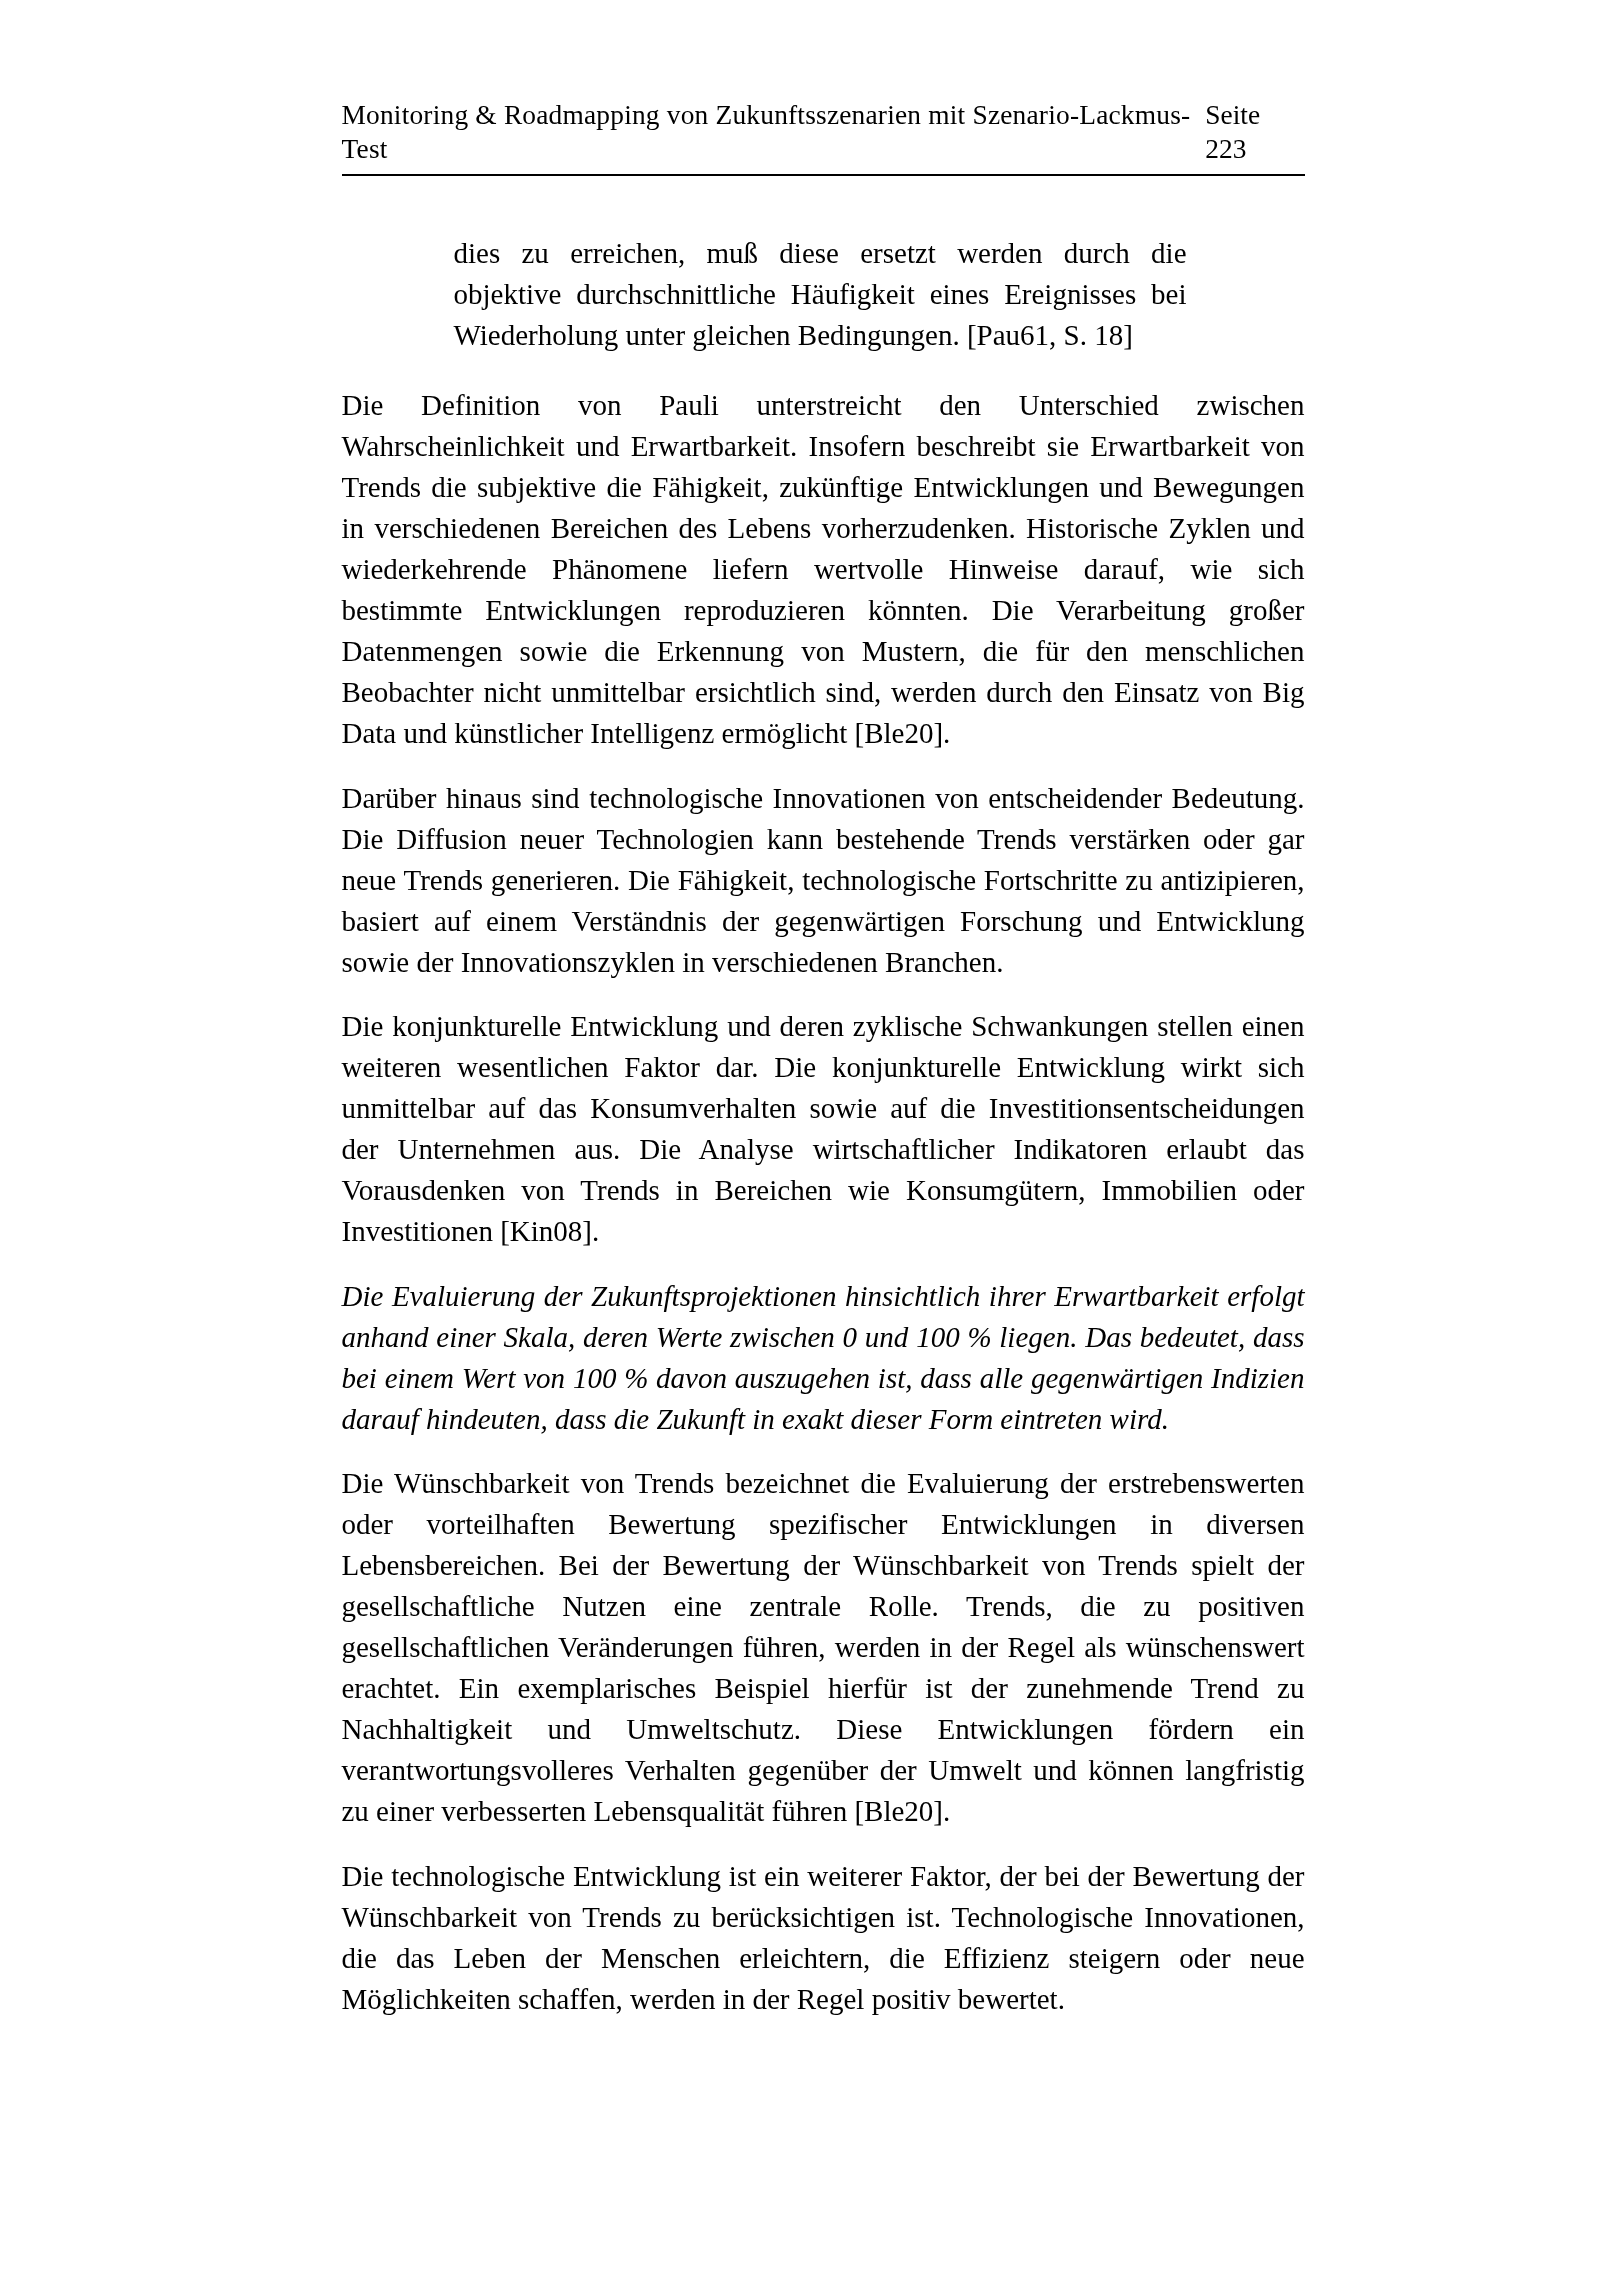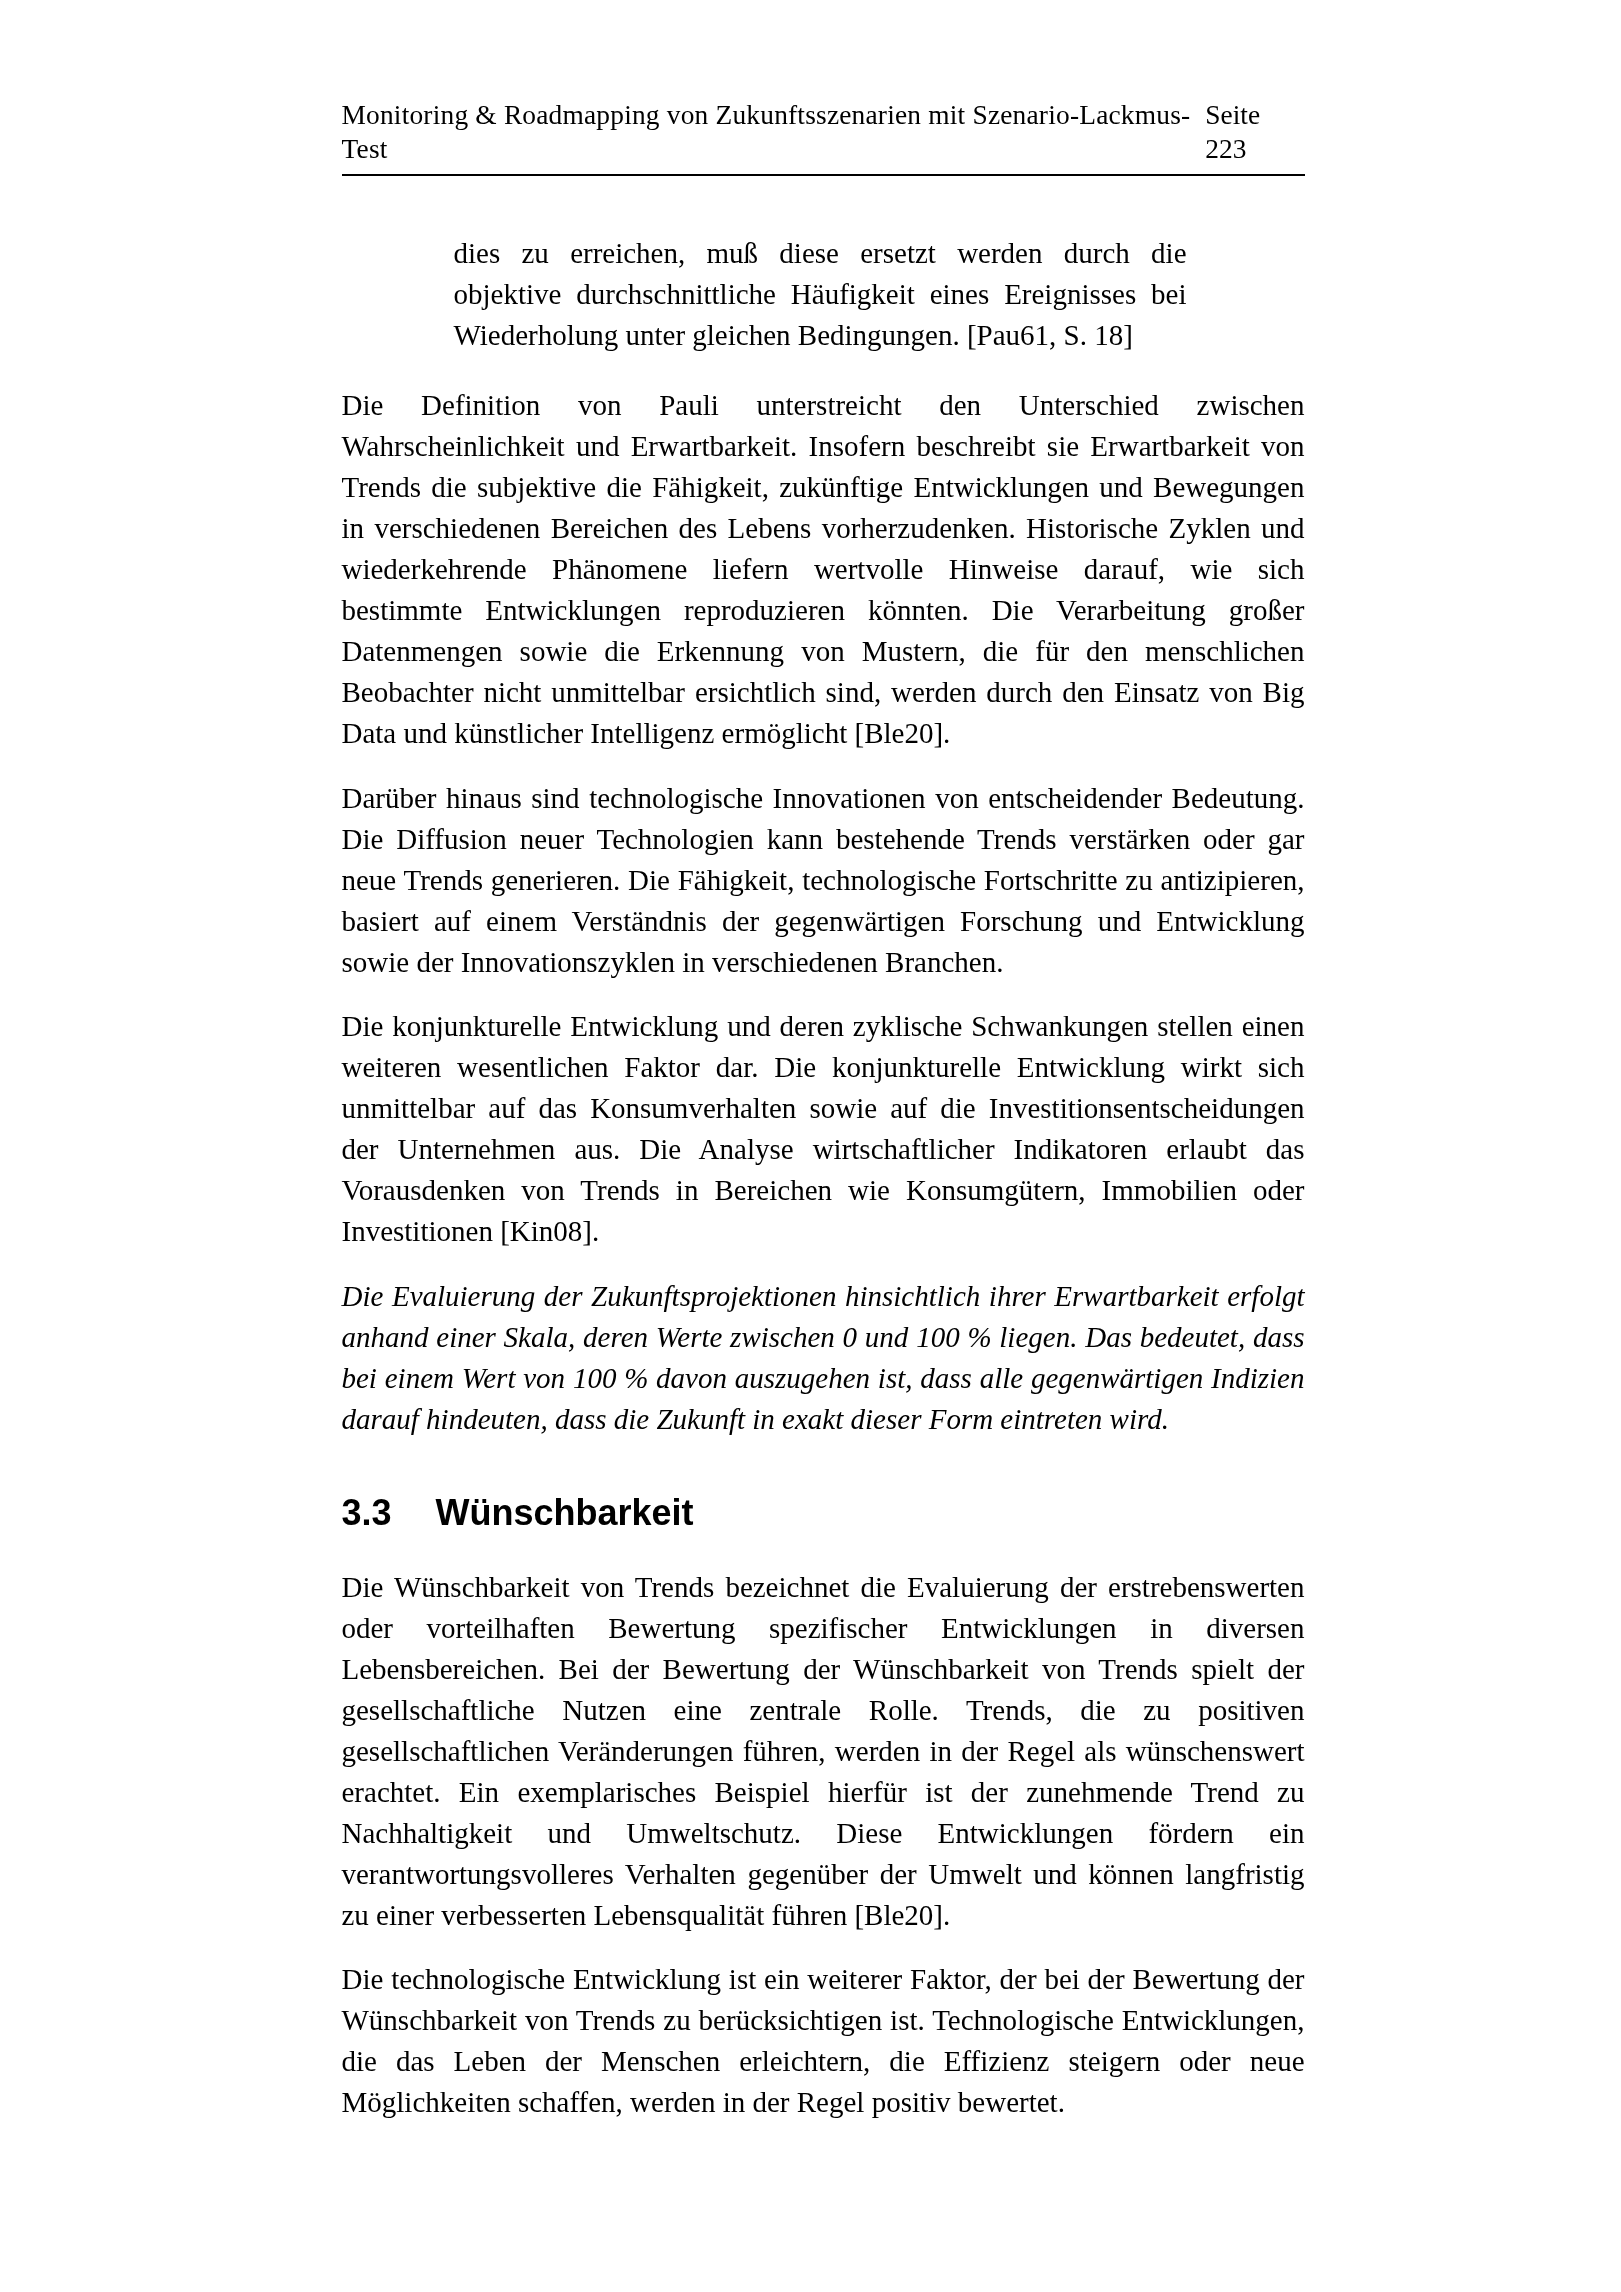--- a/index.html
+++ b/index.html
@@ -76,26 +76,22 @@
     <blockquote class="quote">dies zu erreichen, muß diese ersetzt werden durch die objektive durchschnittliche Häufigkeit eines Ereignisses bei Wiederholung unter gleichen Bedingungen. [Pau61, S. 18]</blockquote>
 
     <p>Die Definition von Pauli unterstreicht den Unterschied zwischen Wahrscheinlichkeit und Erwartbarkeit. Insofern beschreibt sie Erwartbarkeit von Trends die subjektive die Fähigkeit, zukünftige Entwicklungen und Bewegungen in verschiedenen Bereichen des Lebens vorherzudenken. Historische Zyklen und wiederkehrende Phänomene liefern wertvolle Hinweise darauf, wie sich bestimmte Entwicklungen reproduzieren könnten. Die Verarbeitung großer Datenmengen sowie die Erkennung von Mustern, die für den menschlichen Beobachter nicht unmittelbar ersichtlich sind, werden durch den Einsatz von Big Data und künstlicher Intelligenz ermöglicht [Ble20].</p>
 
     <p>Darüber hinaus sind technologische Innovationen von entscheidender Bedeutung. Die Diffusion neuer Technologien kann bestehende Trends verstärken oder gar neue Trends generieren. Die Fähigkeit, technologische Fortschritte zu antizipieren, basiert auf einem Verständnis der gegenwärtigen Forschung und Entwicklung sowie der Innovationszyklen in verschiedenen Branchen.</p>
 
     <p>Die konjunkturelle Entwicklung und deren zyklische Schwankungen stellen einen weiteren wesentlichen Faktor dar. Die konjunkturelle Entwicklung wirkt sich unmittelbar auf das Konsumverhalten sowie auf die Investitionsentscheidungen der Unternehmen aus. Die Analyse wirtschaftlicher Indikatoren erlaubt das Vorausdenken von Trends in Bereichen wie Konsumgütern, Immobilien oder Investitionen [Kin08].</p>
 
     <p class="italic">Die Evaluierung der Zukunftsprojektionen hinsichtlich ihrer Erwartbarkeit erfolgt anhand einer Skala, deren Werte zwischen 0 und 100 % liegen. Das bedeutet, dass bei einem Wert von 100 % davon auszugehen ist, dass alle gegenwärtigen Indizien darauf hindeuten, dass die Zukunft in exakt dieser Form eintreten wird.</p>
 
-    <h2 class="section-heading">
-      <span class="section-number">3.3</span>
-      <span class="section-title">Wünschbarkeit</span>
-    </h2>
 
     <p>Die Wünschbarkeit von Trends bezeichnet die Evaluierung der erstrebenswerten oder vorteilhaften Bewertung spezifischer Entwicklungen in diversen Lebensbereichen. Bei der Bewertung der Wünschbarkeit von Trends spielt der gesellschaftliche Nutzen eine zentrale Rolle. Trends, die zu positiven gesellschaftlichen Veränderungen führen, werden in der Regel als wünschenswert erachtet. Ein exemplarisches Beispiel hierfür ist der zunehmende Trend zu Nachhaltigkeit und Umweltschutz. Diese Entwicklungen fördern ein verantwortungsvolleres Verhalten gegenüber der Umwelt und können langfristig zu einer verbesserten Lebensqualität führen [Ble20].</p>
 
-    <p>Die technologische Entwicklung ist ein weiterer Faktor, der bei der Bewertung der Wünschbarkeit von Trends zu berücksichtigen ist. Technologische Entwicklungen, die das Leben der Menschen erleichtern, die Effizienz steigern oder neue Möglichkeiten schaffen, werden in der Regel positiv bewertet.</p>
+    <p>Die technologische Entwicklung ist ein weiterer Faktor, der bei der Bewertung der Wünschbarkeit von Trends zu berücksichtigen ist. Technologische Innovationen, die das Leben der Menschen erleichtern, die Effizienz steigern oder neue Möglichkeiten schaffen, werden in der Regel positiv bewertet.</p>
 
 
   </main>
 
 </div>
 
 
 </body></html>

